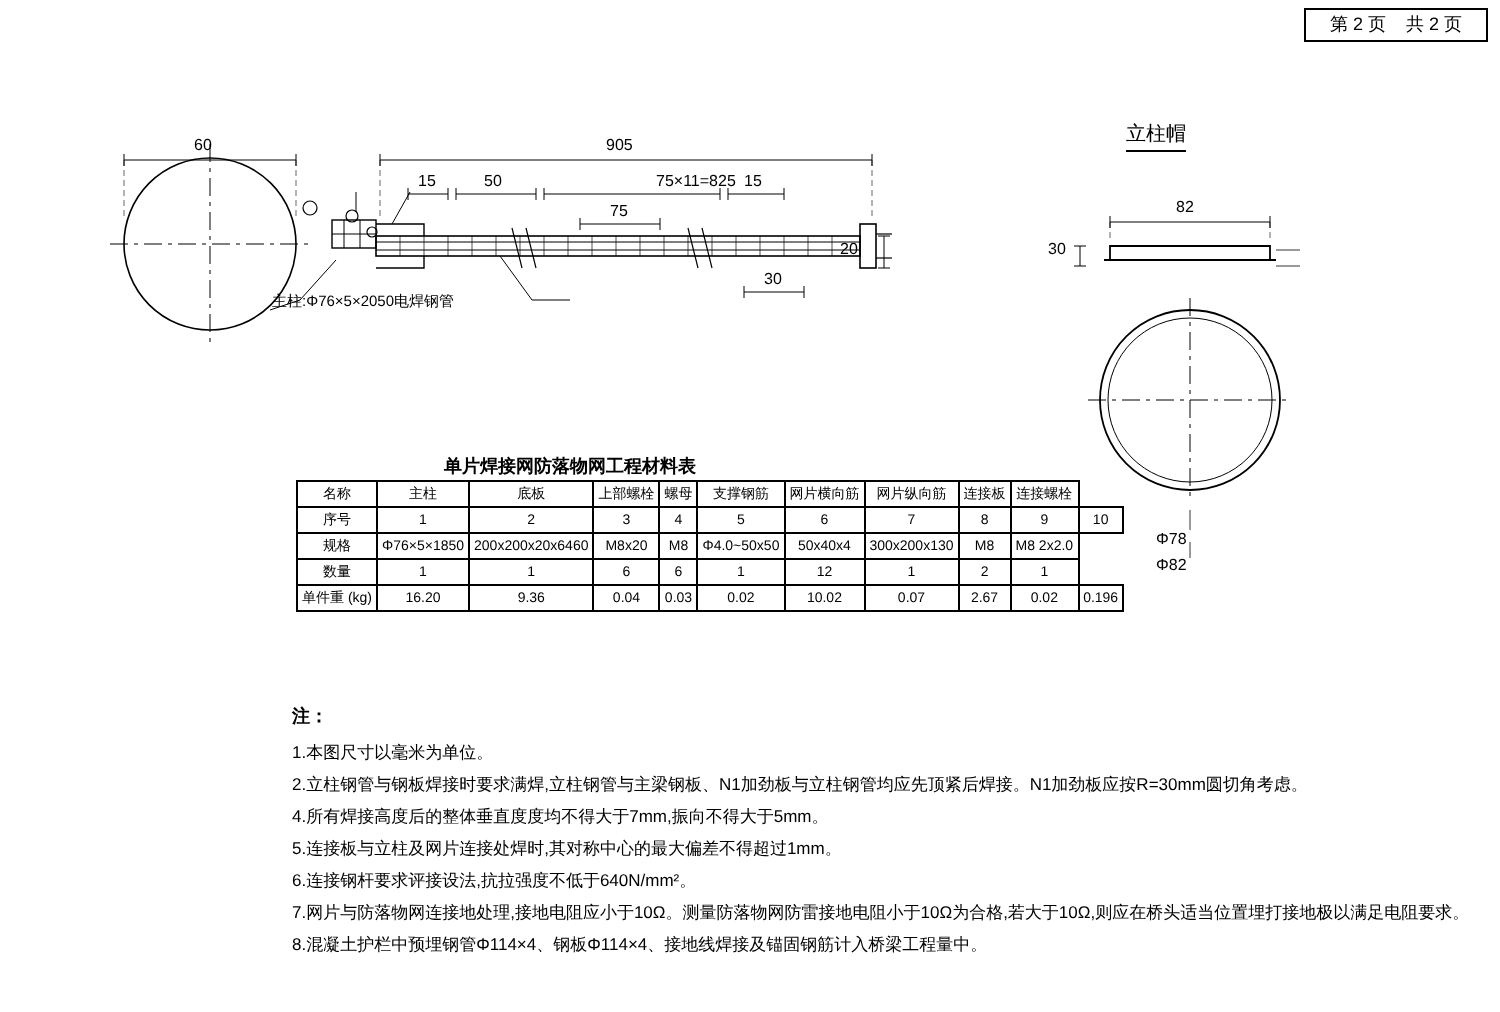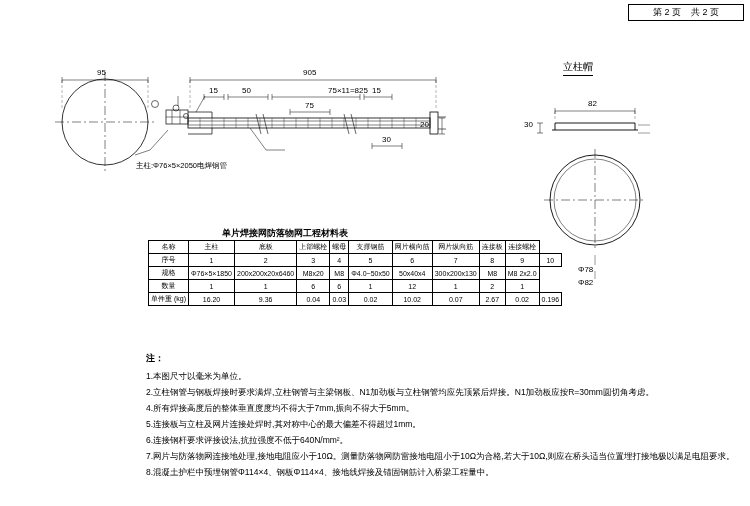--- a/index.html
+++ b/index.html
@@ -5,21 +5,21 @@
   html,body{margin:0;padding:0;}
   body{
     width:750px;height:506px;background:#ffffff;
     font-family:"Liberation Sans","DejaVu Sans",sans-serif;
     color:#000;position:relative;overflow:hidden;
   }
   .page{position:absolute;inset:0;}
   
   .page-badge{
     position:absolute;top:4px;right:6px;
-    border:1px solid #000;padding:1px 24px;font-size:9px;
+    border:1px solid #000;padding:1px 12px;font-size:9px;
     display:flex;gap:10px;background:#fff;
   }
   .page-badge span{white-space:nowrap;}
   .dim-text{position:absolute;font-size:8px;white-space:nowrap;}
   .lbl{position:absolute;font-size:7.5px;white-space:nowrap;}
   svg{position:absolute;left:0;top:0;overflow:visible;}
   
   .mtable{position:absolute;left:148px;top:240px;border-collapse:collapse;font-size:7px;}
   .mtable td,.mtable th{border:1px solid #000;padding:1px 2px;text-align:center;white-space:nowrap;font-weight:normal;}
   .mtable .namecol{width:34px;}
@@ -124,31 +124,31 @@
       <path d="M290 109 l0 6 M330 109 l0 6" stroke-width="0.5"></path>
 
       <line x1="372" y1="146" x2="402" y2="146" stroke-width="0.5"></line>
       <path d="M372 143 l0 6 M402 143 l0 6" stroke-width="0.5"></path>
 
       <line x1="442" y1="118" x2="442" y2="134" stroke-width="0.5"></line>
       <path d="M439 118 l6 0 M439 134 l6 0" stroke-width="0.5"></path>
     </g>
   </svg>
 
-  <div class="dim-text" style="left:97px;top:68px;">95</div>
+  <div class="dim-text" style="left:97px;top:68px;">60</div>
   <div class="dim-text" style="left:303px;top:68px;">905</div>
   <div class="dim-text" style="left:209px;top:86px;">15</div>
   <div class="dim-text" style="left:242px;top:86px;">50</div>
   <div class="dim-text" style="left:290px;top:86px;margin-left:38px;">75×11=825</div>
   <div class="dim-text" style="left:372px;top:86px;">15</div>
   <div class="dim-text" style="left:305px;top:101px;">75</div>
   <div class="dim-text" style="left:382px;top:135px;">30</div>
   <div class="dim-text" style="left:420px;top:120px;">20</div>
 
-  <div class="lbl" style="left:136px;top:161px;">主柱:Φ76×5×2050电焊钢管</div>
+  <div class="lbl" style="left:136px;top:146px;">主柱:Φ76×5×2050电焊钢管</div>
 
   <div class="col-title uline" style="left:563px;top:60px;">立柱帽</div>
 
   <svg width="230" height="230" style="left:500px;top:75px;">
     <g stroke="#000" fill="none" stroke-width="0.8">
 
       <path d="M55 55 L55 48 L135 48 L135 55" stroke-width="0.9"></path>
       <line x1="52" y1="55" x2="138" y2="55" stroke-width="0.9"></line>
 
       <line x1="55" y1="36" x2="135" y2="36" stroke-width="0.5"></line>

